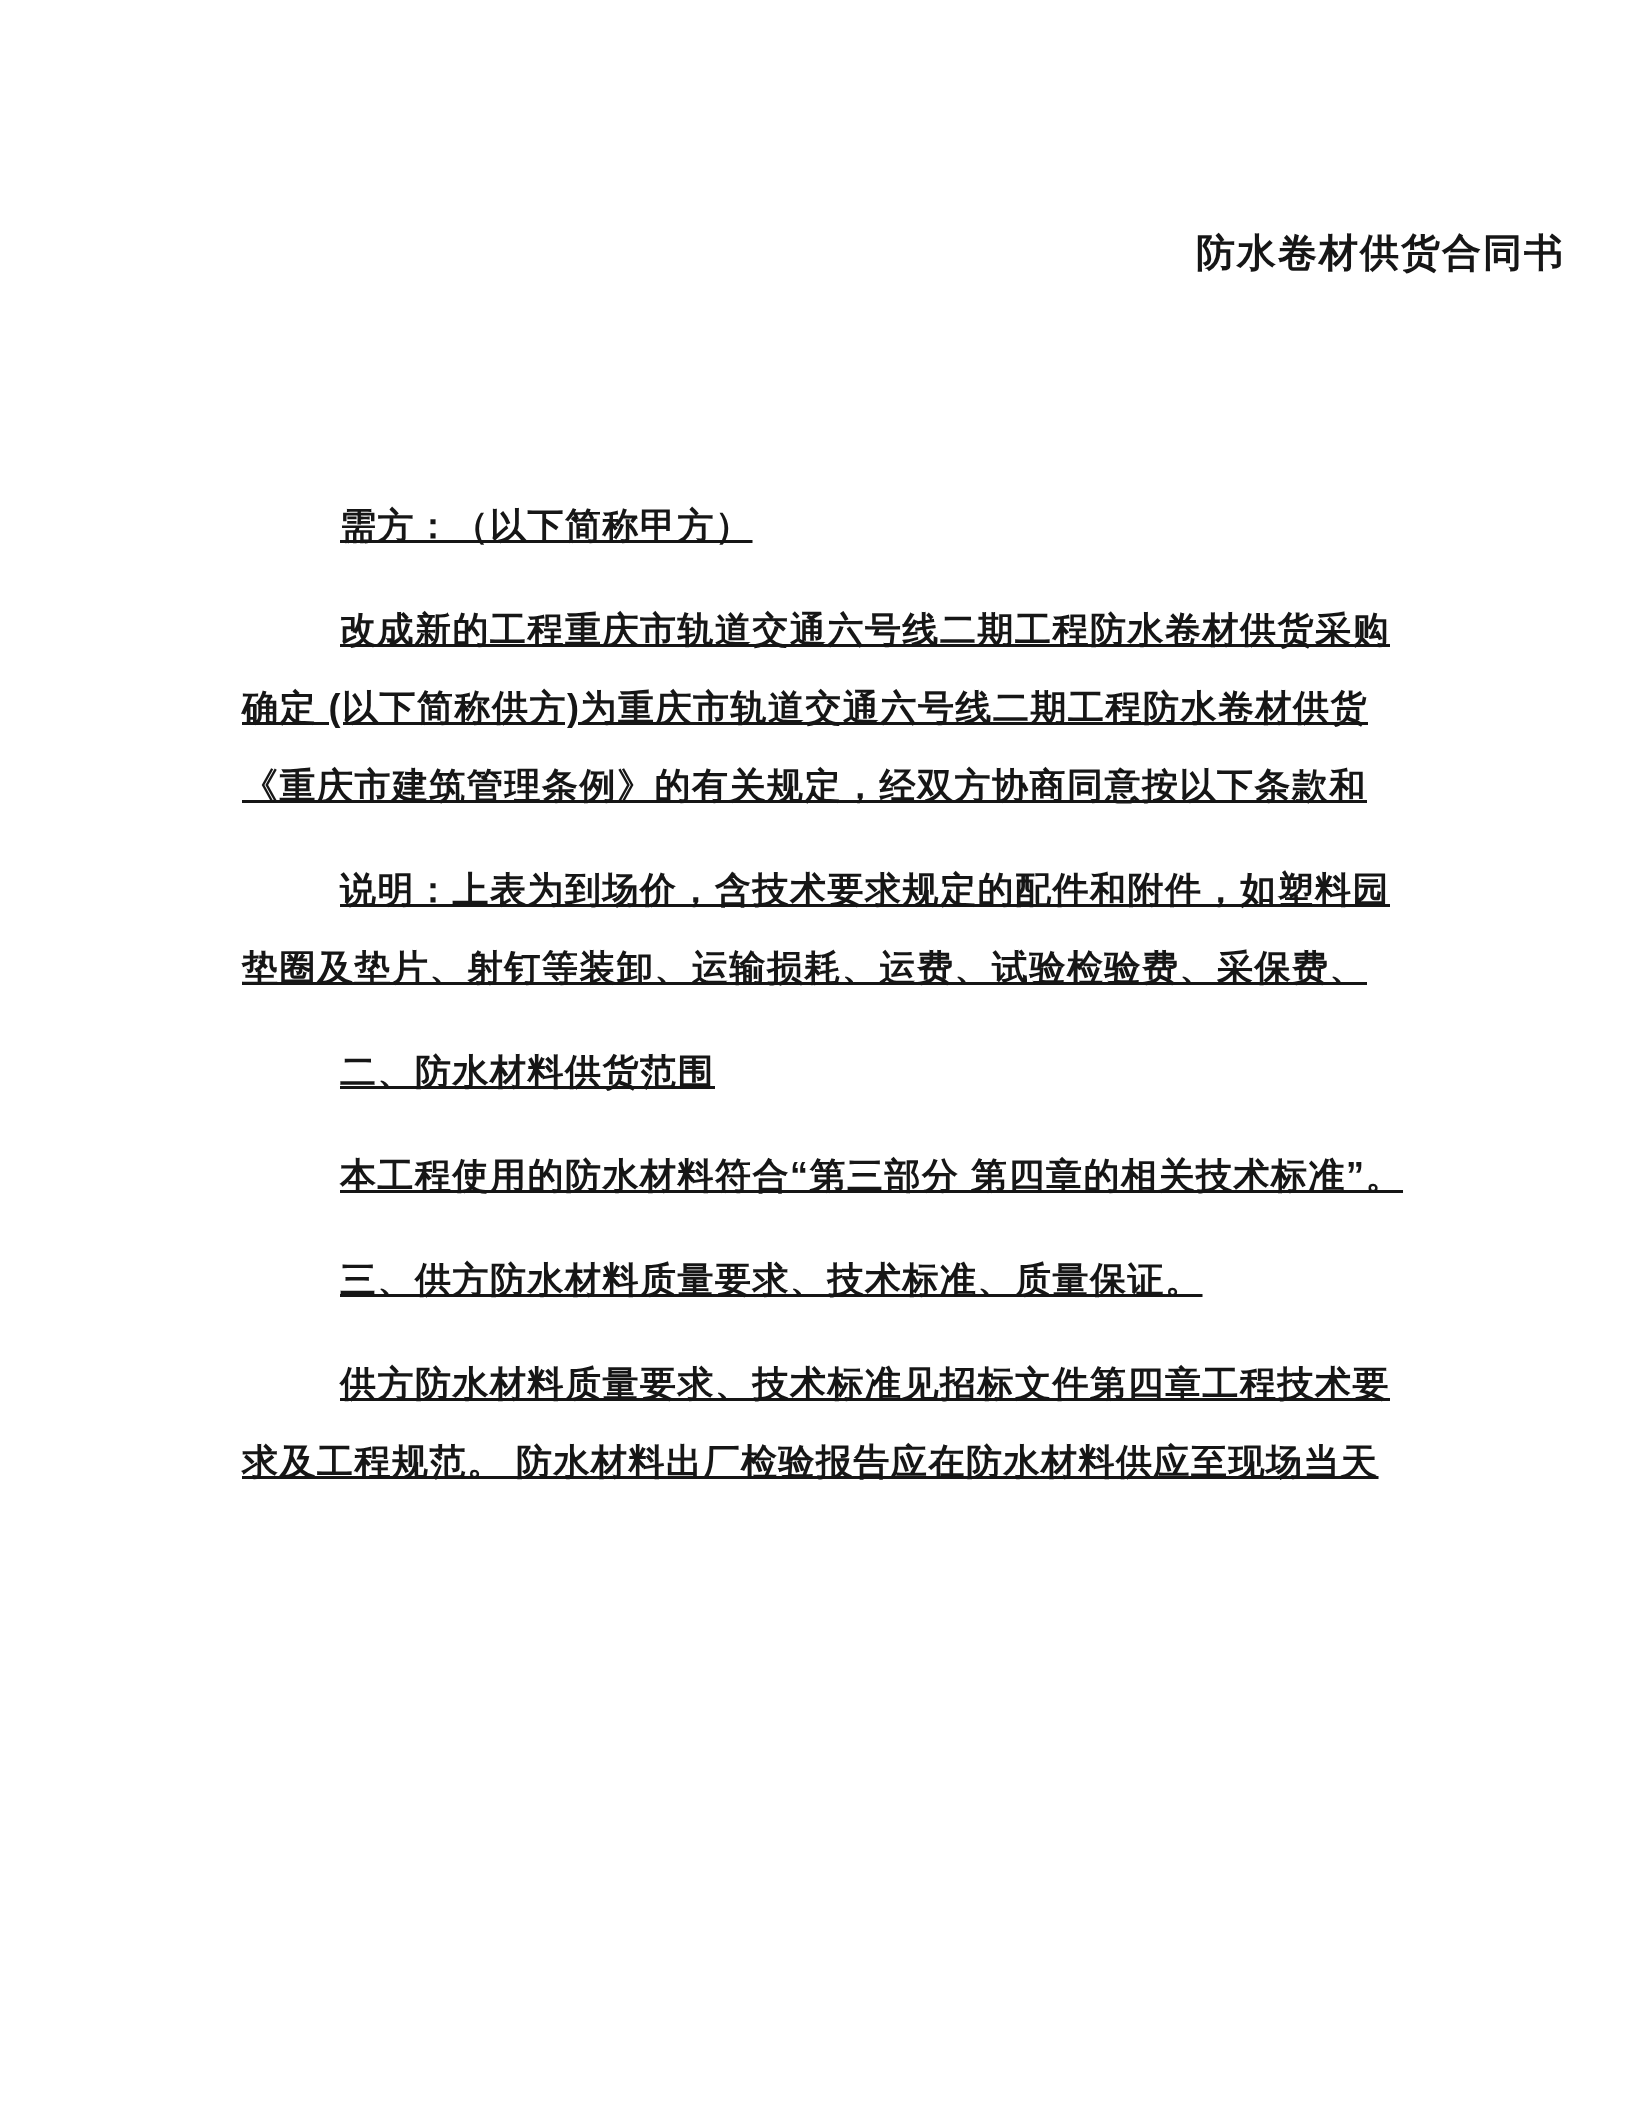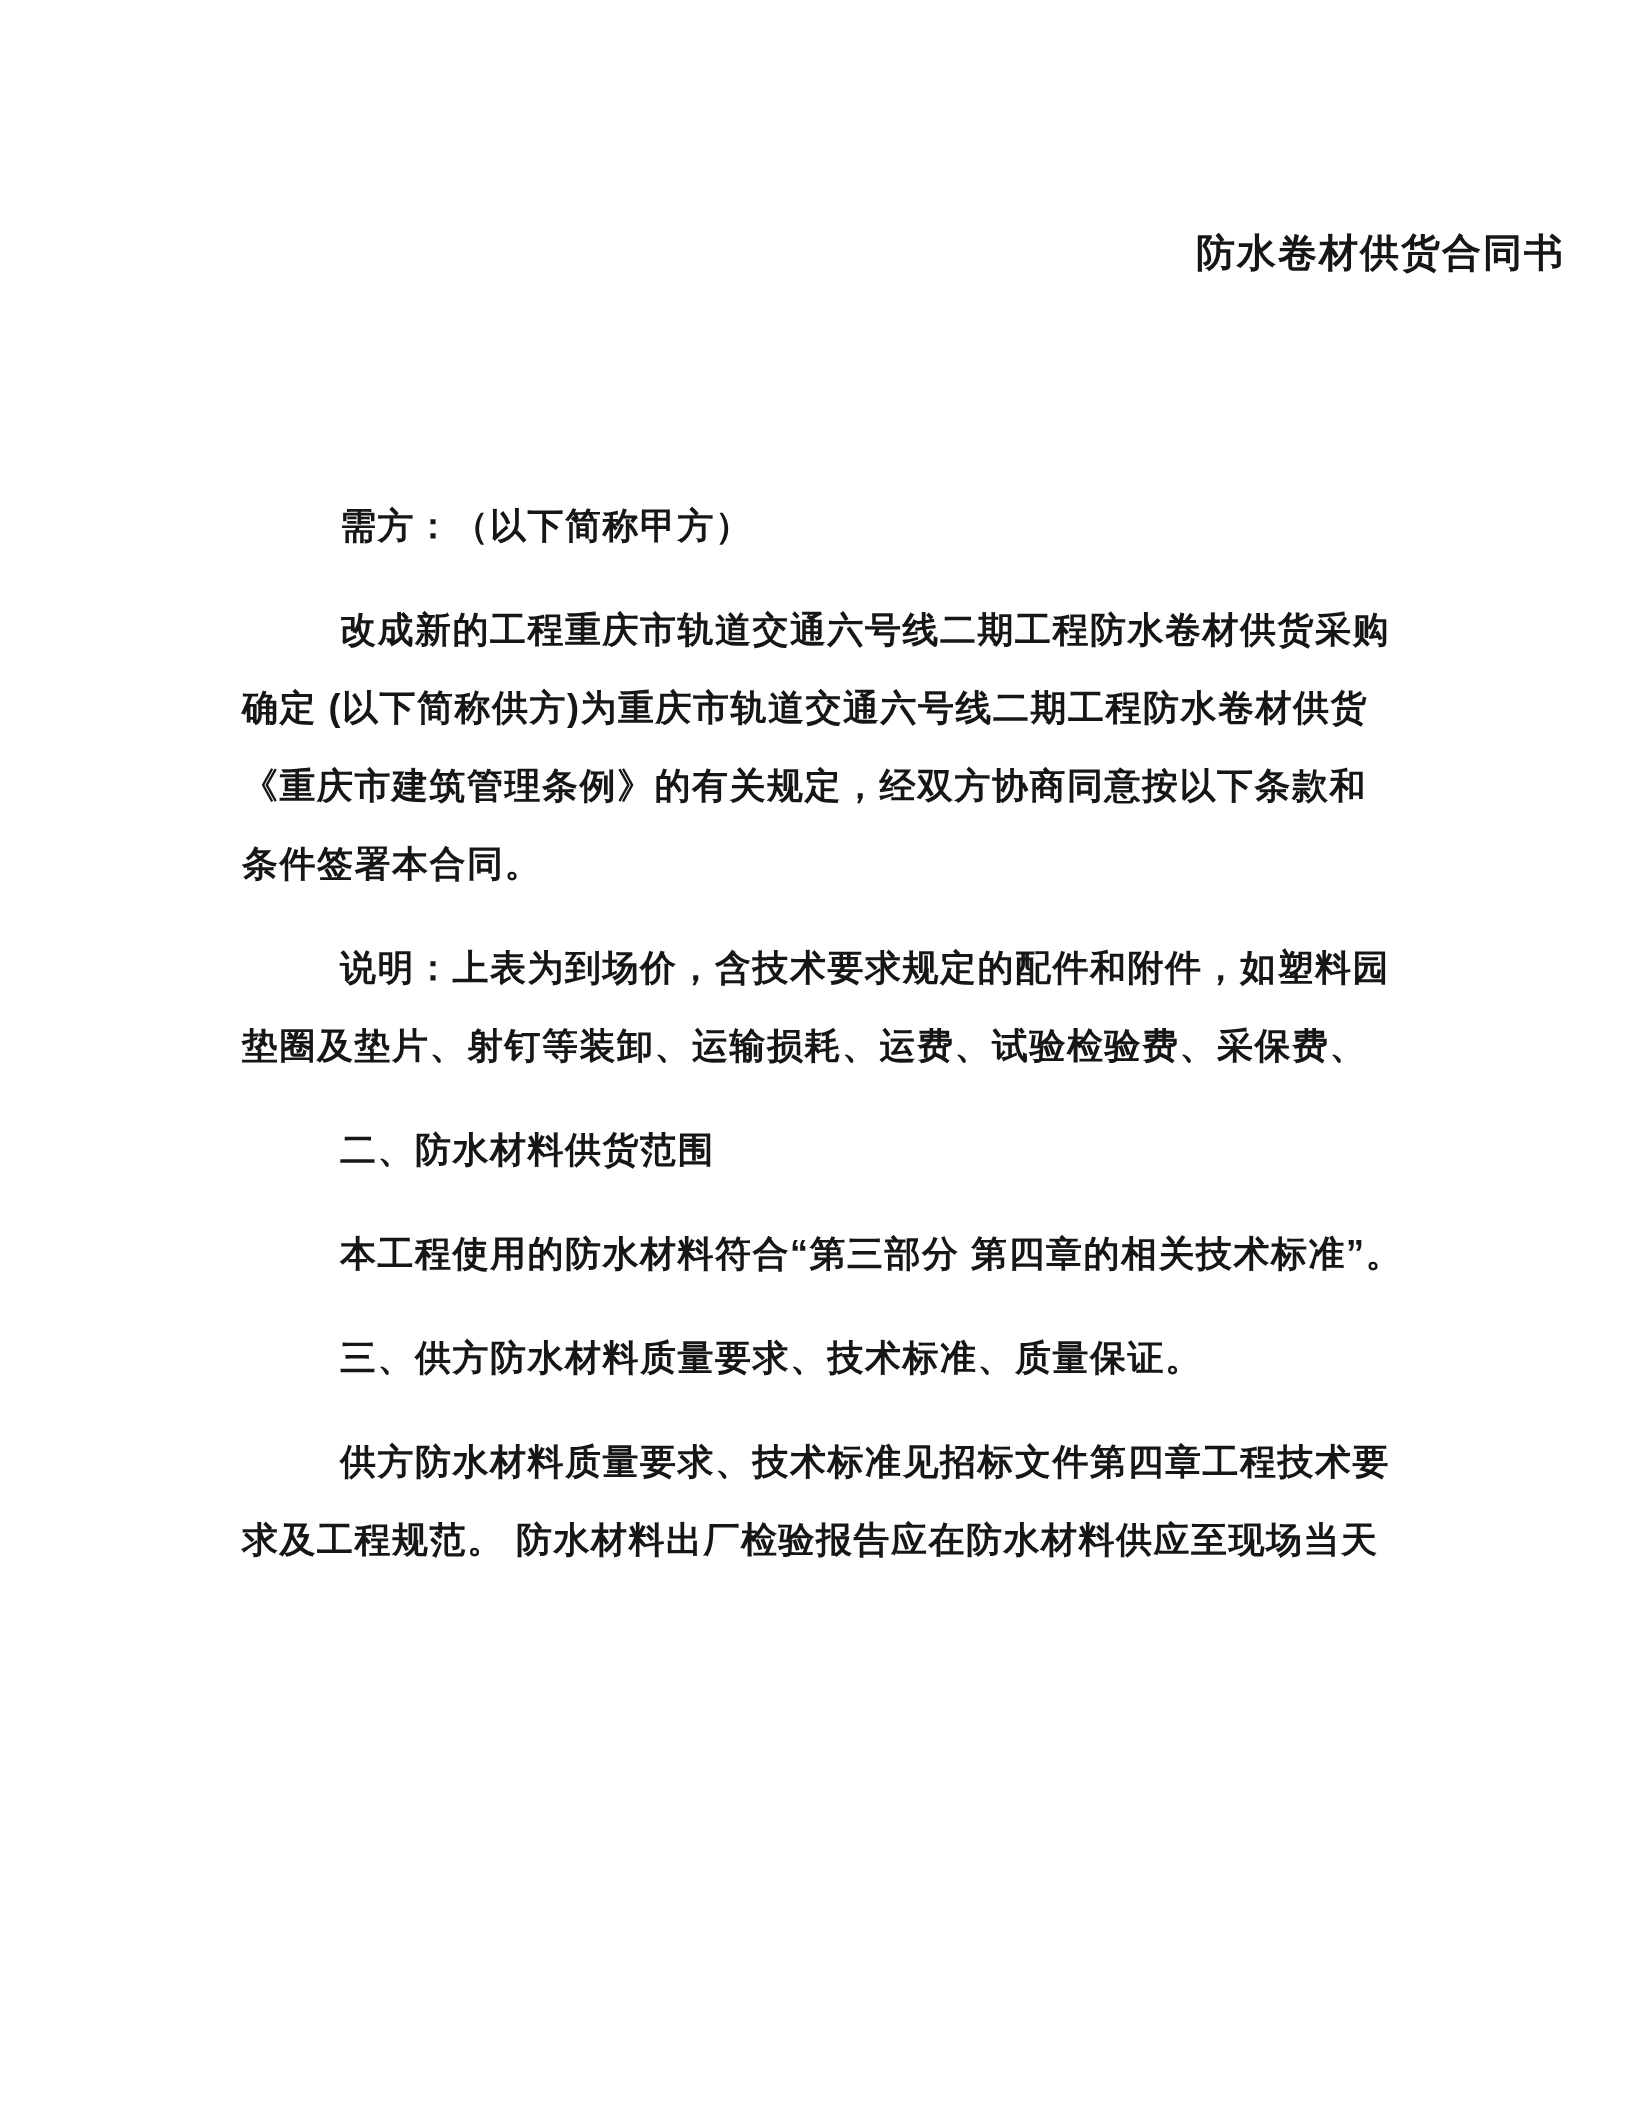--- a/index.html
+++ b/index.html
@@ -41,20 +41,21 @@
     font-size: 36px;
     font-weight: bold;
     letter-spacing: 1.5px;
   }
   .para {
     margin: 0 0 26px 0;
   }
   .line {
     line-height: 78px;
     white-space: nowrap;
+    text-decoration: underline;
   }
   .line.indent {
     padding-left: 98px;
   }
 </style>
 </head>
 <body>
 
 <div class="doc-page">
 
@@ -64,21 +65,20 @@
 
     <div class="para">
       <div class="line indent">需方：（以下简称甲方）</div>
     </div>
 
 
     <div class="para">
       <div class="line indent">改成新的工程重庆市轨道交通六号线二期工程防水卷材供货采购</div>
       <div class="line">确定 (以下简称供方)为重庆市轨道交通六号线二期工程防水卷材供货</div>
       <div class="line">《重庆市建筑管理条例》的有关规定，经双方协商同意按以下条款和</div>
-      <div class="line">条件签署本合同。</div>
     </div>
 
     <div class="para">
       <div class="line indent">说明：上表为到场价，含技术要求规定的配件和附件，如塑料园</div>
       <div class="line">垫圈及垫片、射钉等装卸、运输损耗、运费、试验检验费、采保费、</div>
     </div>
 
     <div class="para">
       <div class="line indent">二、防水材料供货范围</div>
     </div>

